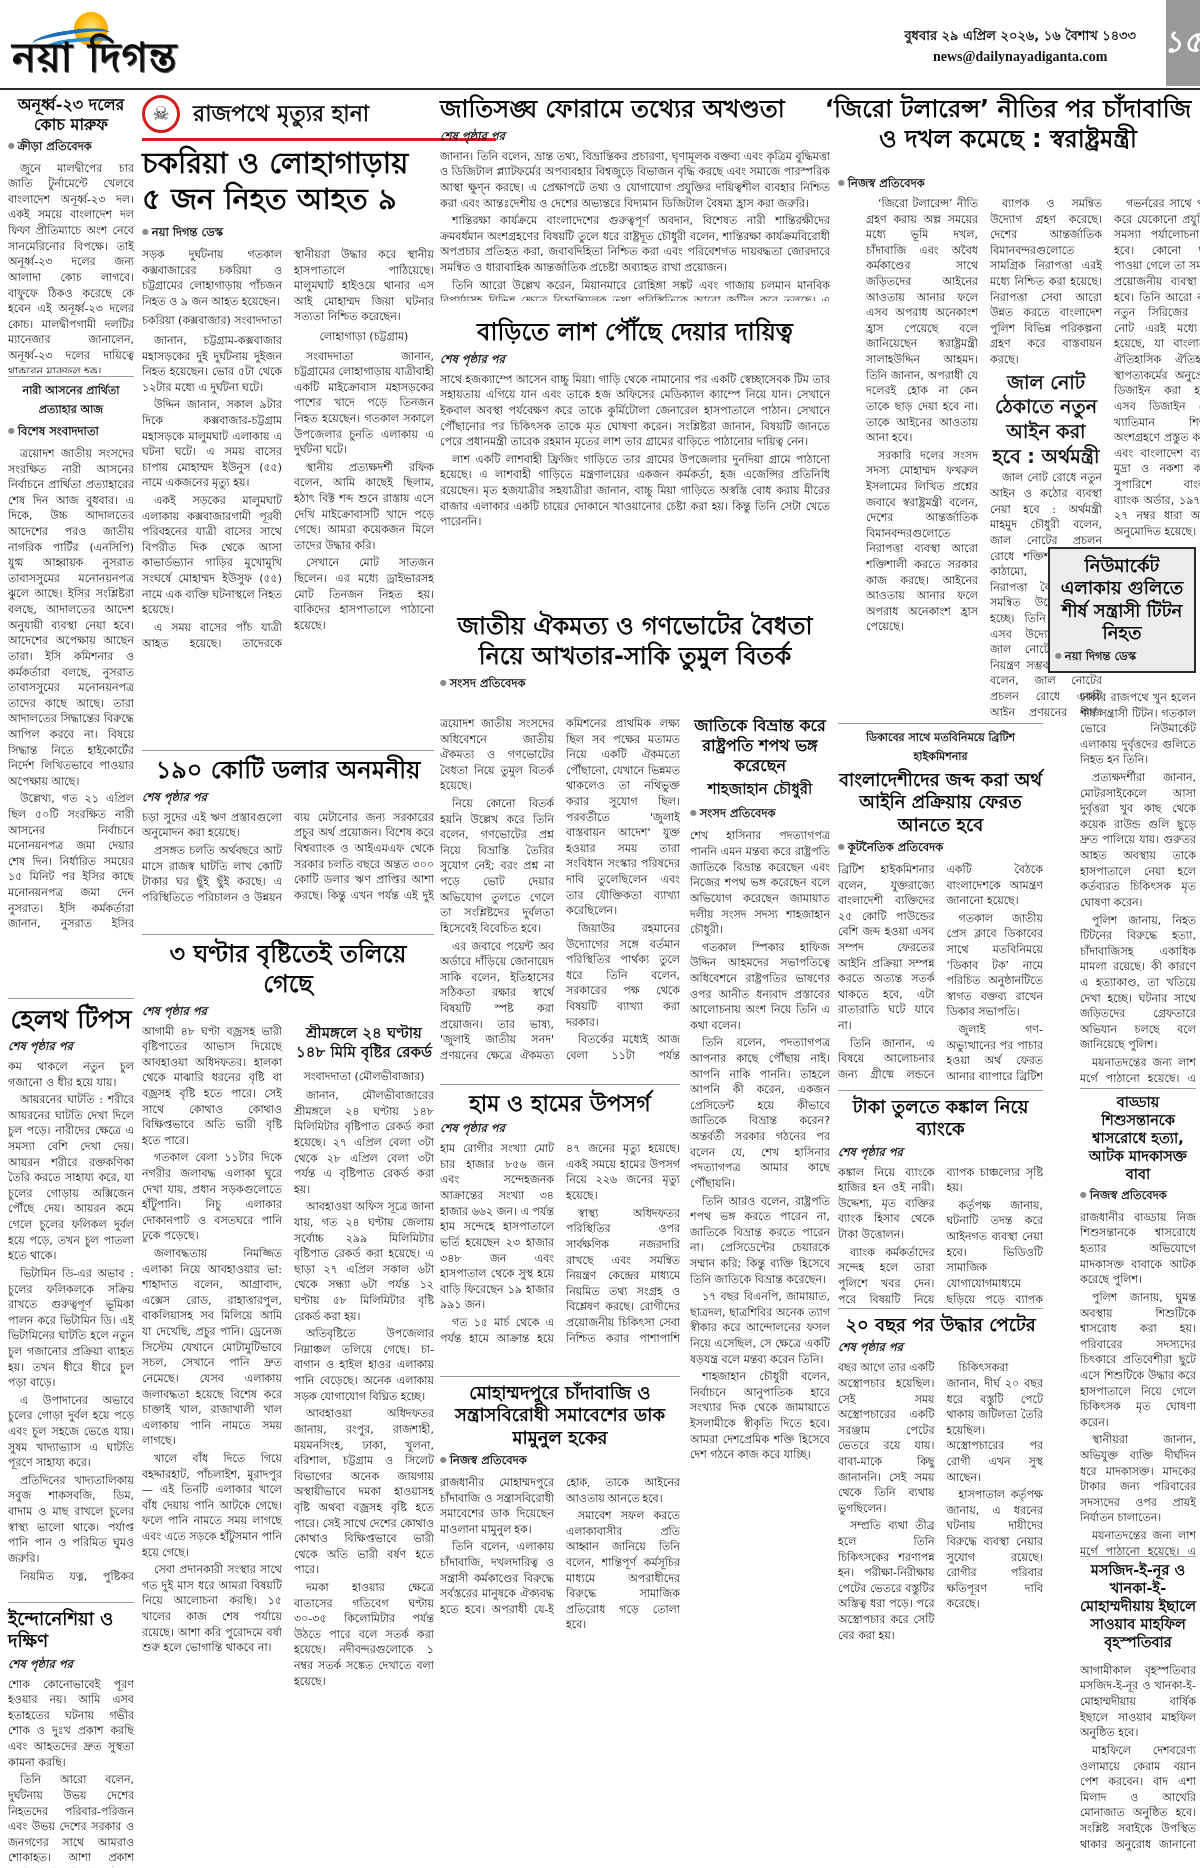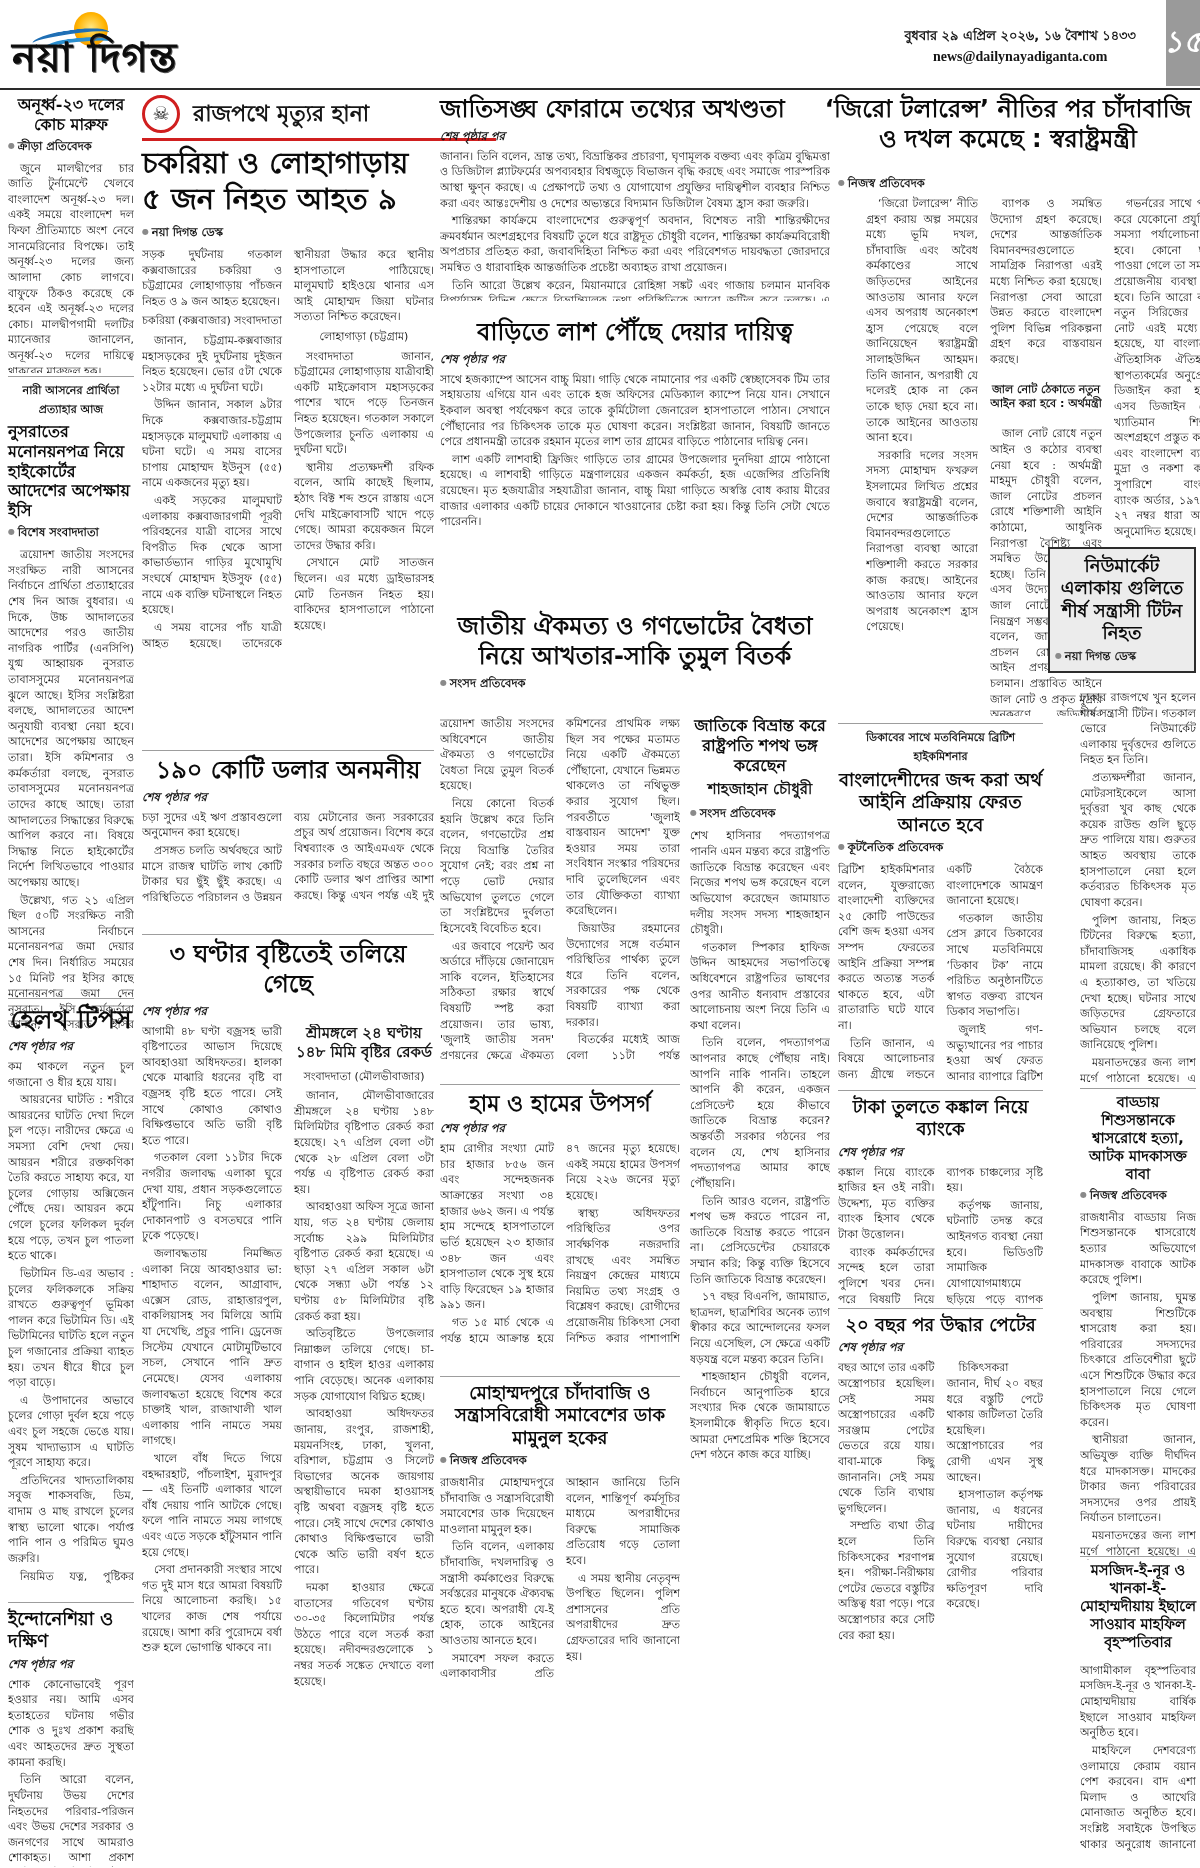--- a/index.html
+++ b/index.html
@@ -40,21 +40,21 @@
   
   #main-kicker{position:absolute;left:142px;top:95px;width:354px;height:40px;}
   #main-kicker .circ{display:inline-block;width:32px;height:32px;border:3px solid #d01f1f;border-radius:50%;
       text-align:center;line-height:30px;font-size:19px;color:#222;vertical-align:middle;}
   #main-kicker .ktext{display:inline-block;vertical-align:middle;font-size:22px;font-weight:800;margin-left:8px;}
   #main-redline{position:absolute;left:142px;top:138px;width:354px;height:3px;background:#d01f1f;}
   
   .zcols{position:absolute;display:flex;gap:12px;}
   .zcol{width:112px;overflow:hidden;text-align:justify;font-size:11px;line-height:1.42;}
   .zcol p{margin:0 0 2px;text-indent:12px;}
-  .zcol .zsub{font-weight:bold;font-size:11px;text-align:center;line-height:1.3;margin:15px 0;text-indent:0;}
+  .zcol .zsub{font-weight:bold;font-size:19px;text-align:center;line-height:1.3;margin:2px 0;text-indent:0;}
   
   #box-newmarket{position:absolute;left:1048px;top:547px;width:148px;border:2px solid #2c2c2c;background:#ececec;
       padding:6px 5px 4px;box-sizing:border-box;}
   #box-newmarket .hl{font-size:18px;text-align:center;}
   #box-newmarket .byline{text-align:left;margin:4px 0 0;}
   
   .h-main{font-size:29px;}
   .h-xl{font-size:24px;}
   .h-lg{font-size:22px;}
   .h-md{font-size:18px;}
@@ -85,21 +85,20 @@
 <article class="story" style="left:8px;top:95px;width:126px;">
   <div class="hl hl-c h-sm">অনূর্ধ্ব-২৩ দলের কোচ মারুফ</div>
   <div class="byline">ক্রীড়া প্রতিবেদক</div>
   <div class="body" style="height:212px;">
       <p>জুনে মালদ্বীপের চার জাতি টুর্নামেন্টে খেলবে বাংলাদেশ অনূর্ধ্ব-২৩ দল। একই সময়ে বাংলাদেশ দল ফিফা প্রীতিম্যাচে অংশ নেবে সানমেরিনোর বিপক্ষে। তাই অনূর্ধ্ব-২৩ দলের জন্য আলাদা কোচ লাগবে। বাফুফে ঠিকও করেছে কে হবেন এই অনূর্ধ্ব-২৩ দলের কোচ। মালদ্বীপগামী দলটির ম্যানেজার জানালেন, অনূর্ধ্ব-২৩ দলের দায়িত্বে থাকবেন মারুফুল হক।</p>
     </div>
 </article>
 
 <article class="story rule" style="left:8px;top:376px;width:126px;">
   <div class="kicker-sm">নারী আসনের প্রার্থিতা প্রত্যাহার আজ</div>
-  <div class="hl h-sm">নুসরাতের মনোনয়নপত্র নিয়ে হাইকোর্টের আদেশের অপেক্ষায় ইসি</div>
   <div class="byline">বিশেষ সংবাদদাতা</div>
   <div class="body" style="height:486px;">
       <p>ত্রয়োদশ জাতীয় সংসদের সংরক্ষিত নারী আসনের নির্বাচনে প্রার্থিতা প্রত্যাহারের শেষ দিন আজ বুধবার। এ দিকে, উচ্চ আদালতের আদেশের পরও জাতীয় নাগরিক পার্টির (এনসিপি) যুগ্ম আহ্বায়ক নুসরাত তাবাসসুমের মনোনয়নপত্র ঝুলে আছে। ইসির সংশ্লিষ্টরা বলছে, আদালতের আদেশ অনুযায়ী ব্যবস্থা নেয়া হবে। আদেশের অপেক্ষায় আছেন তারা। ইসি কমিশনার ও কর্মকর্তারা বলছে, নুসরাত তাবাসসুমের মনোনয়নপত্র তাদের কাছে আছে। তারা আদালতের সিদ্ধান্তের বিরুদ্ধে আপিল করবে না। বিষয়ে সিদ্ধান্ত নিতে হাইকোর্টের নির্দেশ লিখিতভাবে পাওয়ার অপেক্ষায় আছে।</p>
       <p>উল্লেখ্য, গত ২১ এপ্রিল ছিল ৫০টি সংরক্ষিত নারী আসনের নির্বাচনে মনোনয়নপত্র জমা দেয়ার শেষ দিন। নির্ধারিত সময়ের ১৫ মিনিট পর ইসির কাছে মনোনয়নপত্র জমা দেন নুসরাত। ইসি কর্মকর্তারা জানান, নুসরাত ইসির ডেসপাস শাখায় মনোনয়নপত্র জমা দেয়ায় তা গ্রহণ করা হয়নি, নথিজাত করে রাখা ছিল।</p>
     </div>
 </article>
 
 <article class="story rule" style="left:8px;top:998px;width:126px;">
   <div class="hl hl-c" style="font-size:25px;">হেলথ টিপস</div>
   <div class="continued">শেষ পৃষ্ঠার পর</div>
@@ -228,21 +227,20 @@
     </div>
 </article>
 
 <article class="story rule" style="left:440px;top:1376px;width:240px;">
   <div class="hl hl-c h-md">মোহাম্মদপুরে চাঁদাবাজি ও সন্ত্রাসবিরোধী সমাবেশের ডাক মামুনুল হকের</div>
   <div class="byline">নিজস্ব প্রতিবেদক</div>
   <div class="body cols2" style="height:348px;font-family:Liberation Serif, serif;">
       <p class="nofirst">রাজধানীর মোহাম্মদপুরে চাঁদাবাজি ও সন্ত্রাসবিরোধী সমাবেশের ডাক দিয়েছেন মাওলানা মামুনুল হক।</p>
       <p>তিনি বলেন, এলাকায় চাঁদাবাজি, দখলদারিত্ব ও সন্ত্রাসী কর্মকাণ্ডের বিরুদ্ধে সর্বস্তরের মানুষকে ঐক্যবদ্ধ হতে হবে। অপরাধী যে-ই হোক, তাকে আইনের আওতায় আনতে হবে।</p>
       <p>সমাবেশ সফল করতে এলাকাবাসীর প্রতি আহ্বান জানিয়ে তিনি বলেন, শান্তিপূর্ণ কর্মসূচির মাধ্যমে অপরাধীদের বিরুদ্ধে সামাজিক প্রতিরোধ গড়ে তোলা হবে।</p>
-      <p>এ সময় স্থানীয় নেতৃবৃন্দ উপস্থিত ছিলেন। পুলিশ প্রশাসনের প্রতি অপরাধীদের দ্রুত গ্রেফতারের দাবি জানানো হয়।</p>
     </div>
 </article>
 
 <article class="story" style="left:820px;top:95px;width:376px;">
   <div class="hl hl-c h-xl">‘জিরো টলারেন্স’ নীতির পর চাঁদাবাজি ও দখল কমেছে : স্বরাষ্ট্রমন্ত্রী</div>
 </article>
 <div class="story byline" style="left:838px;top:172px;width:200px;">নিজস্ব প্রতিবেদক</div>
 <div class="zcols" style="left:838px;top:196px;">
   <div class="zcol" style="height:520px;margin-left:28px;">
       <p class="nofirst">‘জিরো টলারেন্স’ নীতি গ্রহণ করায় অল্প সময়ের মধ্যে ভূমি দখল, চাঁদাবাজি এবং অবৈধ কর্মকাণ্ডের সাথে জড়িতদের আইনের আওতায় আনার ফলে এসব অপরাধ অনেকাংশ হ্রাস পেয়েছে বলে জানিয়েছেন স্বরাষ্ট্রমন্ত্রী সালাহউদ্দিন আহমদ। তিনি জানান, অপরাধী যে দলেরই হোক না কেন তাকে ছাড় দেয়া হবে না। তাকে আইনের আওতায় আনা হবে।</p>

